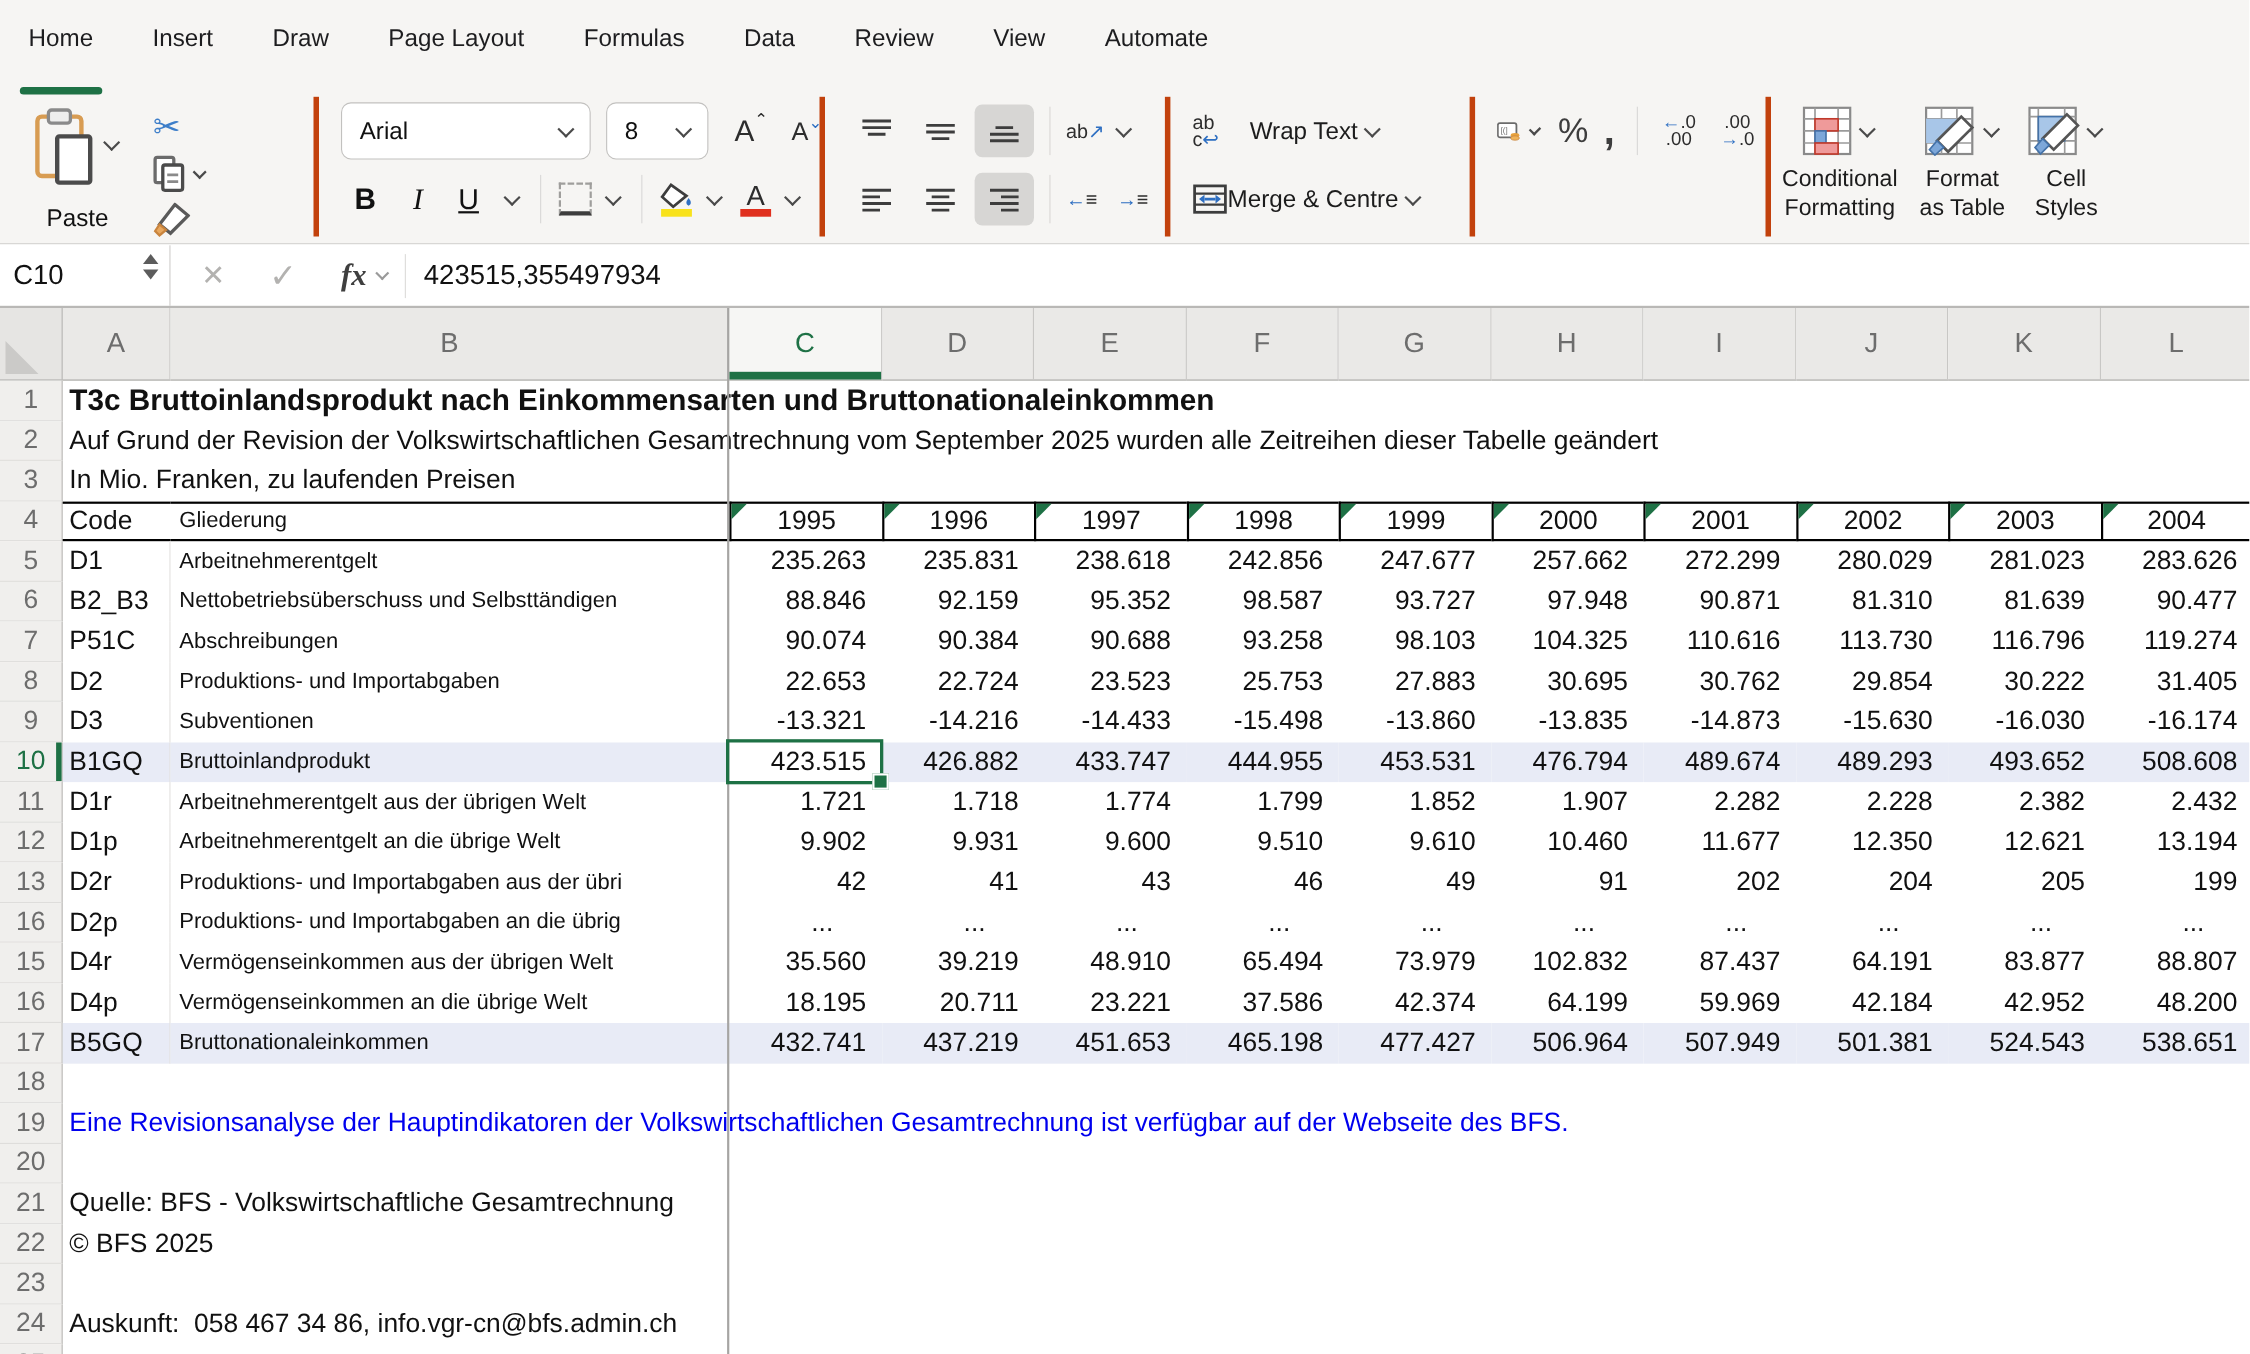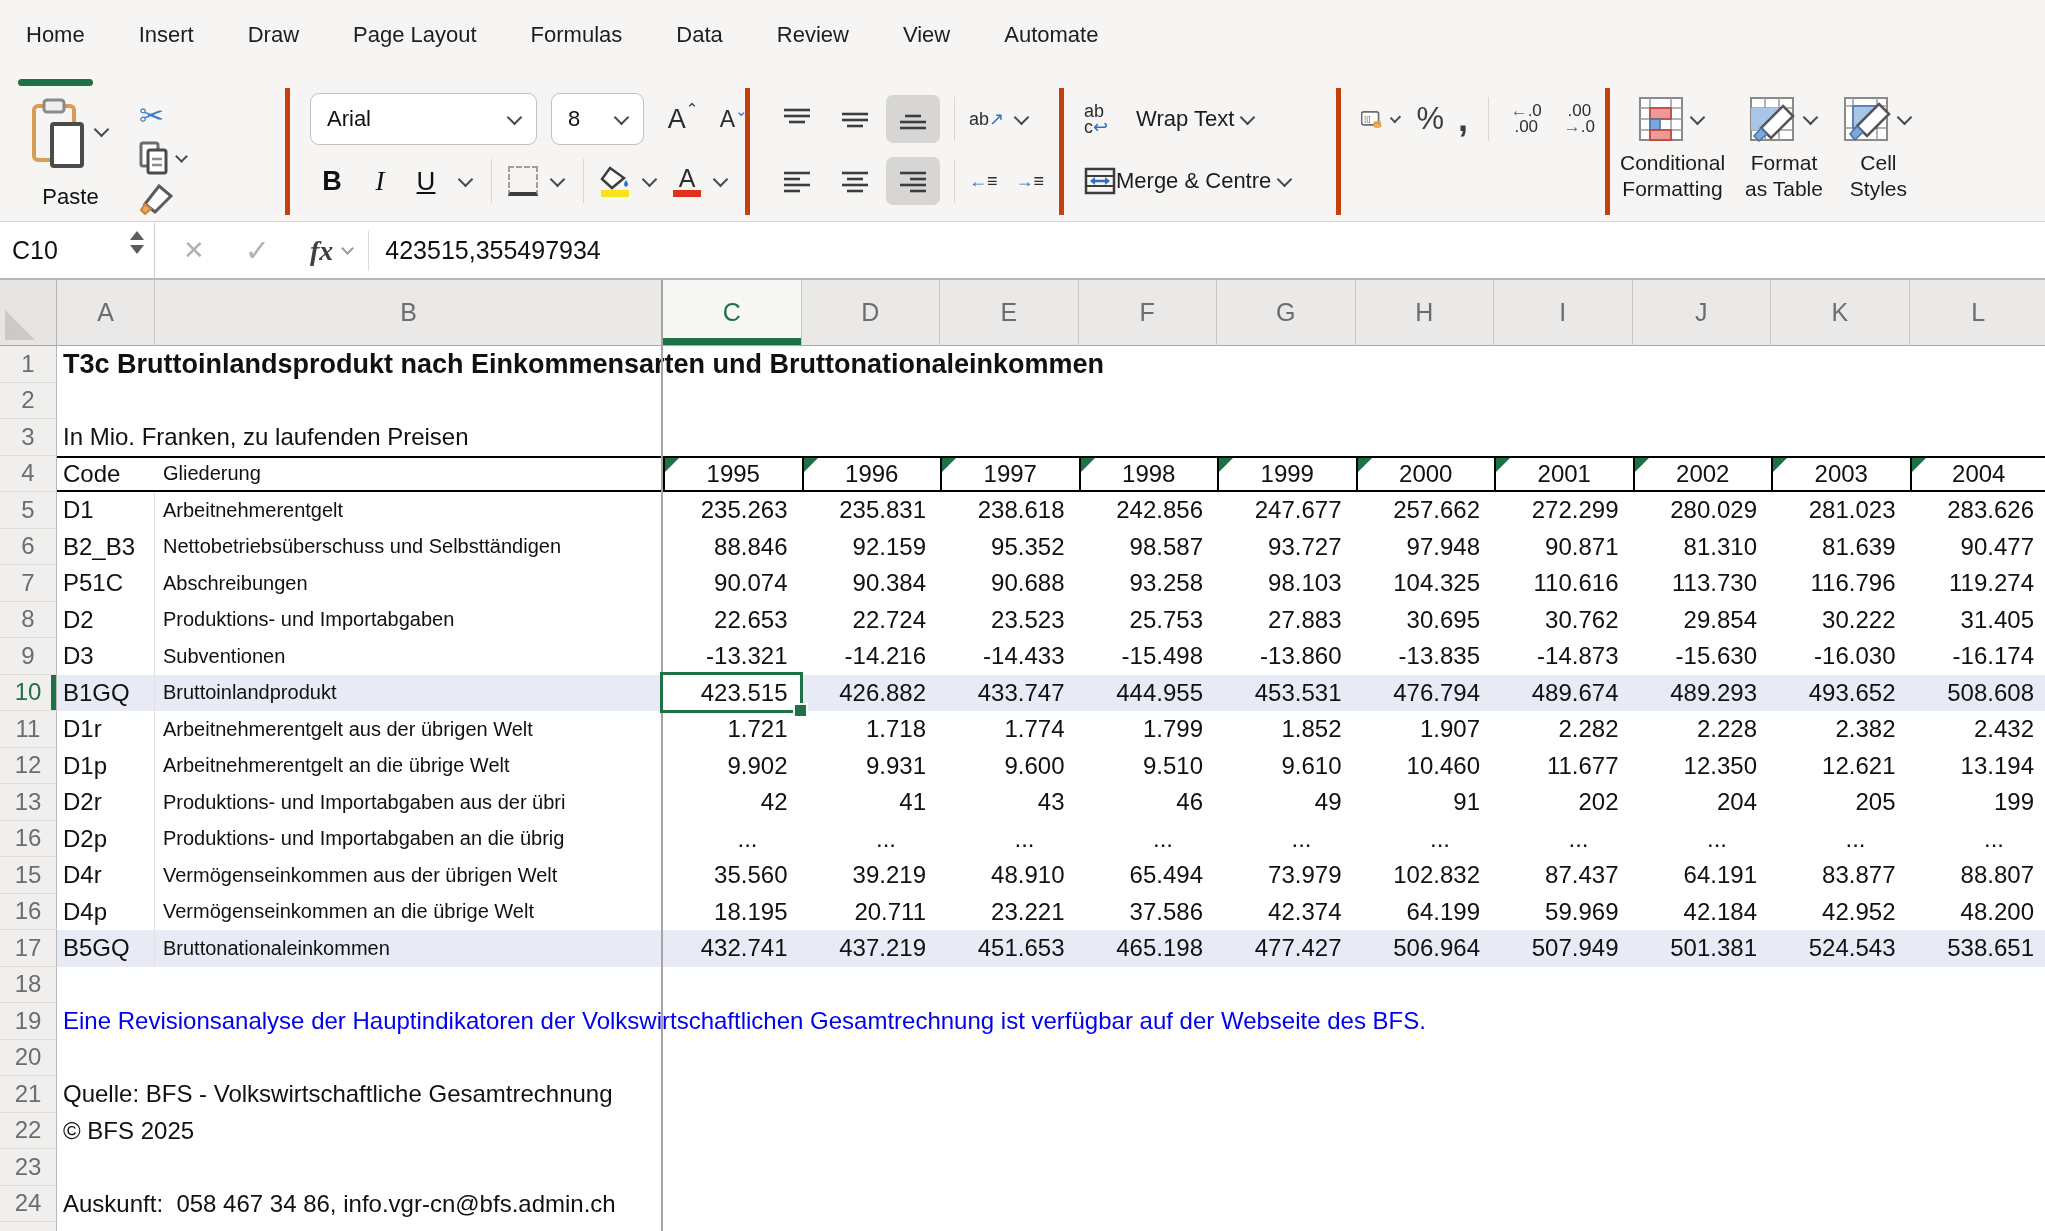--- a/index.html
+++ b/index.html
@@ -379,20 +379,21 @@
         <div class="ch" style="width: 138.5px; flex: 0 0 auto;">K</div>
         <div class="ch" style="width: 138.5px; flex: 0 0 auto;">L</div>
       </div>
     <div class="rows" id="rows">
         <div class="grow" style="top: 0px;">
           <div class="rn">1</div>
           <div class="ct title">T3c Bruttoinlandsprodukt nach Einkommensarten und Bruttonationaleinkommen</div>
         </div>
         <div class="grow" style="top: 36.5px;">
           <div class="rn">2</div>
+          <div class="ct plain">Auf Grund der Revision der Volkswirtschaftlichen Gesamtrechnung vom September 2025 wurden alle Zeitreihen dieser Tabelle geändert</div>
         </div>
         <div class="grow" style="top: 73px;">
           <div class="rn">3</div>
           <div class="ct plain">In Mio. Franken, zu laufenden Preisen</div>
         </div>
         <div class="grow" style="top: 109.5px;">
           <div class="rn">4</div>
           <div class="ca h4">Code</div>
           <div class="cb h4">Gliederung</div>
           <div class="cy"><div class="tri"></div>1995</div>

